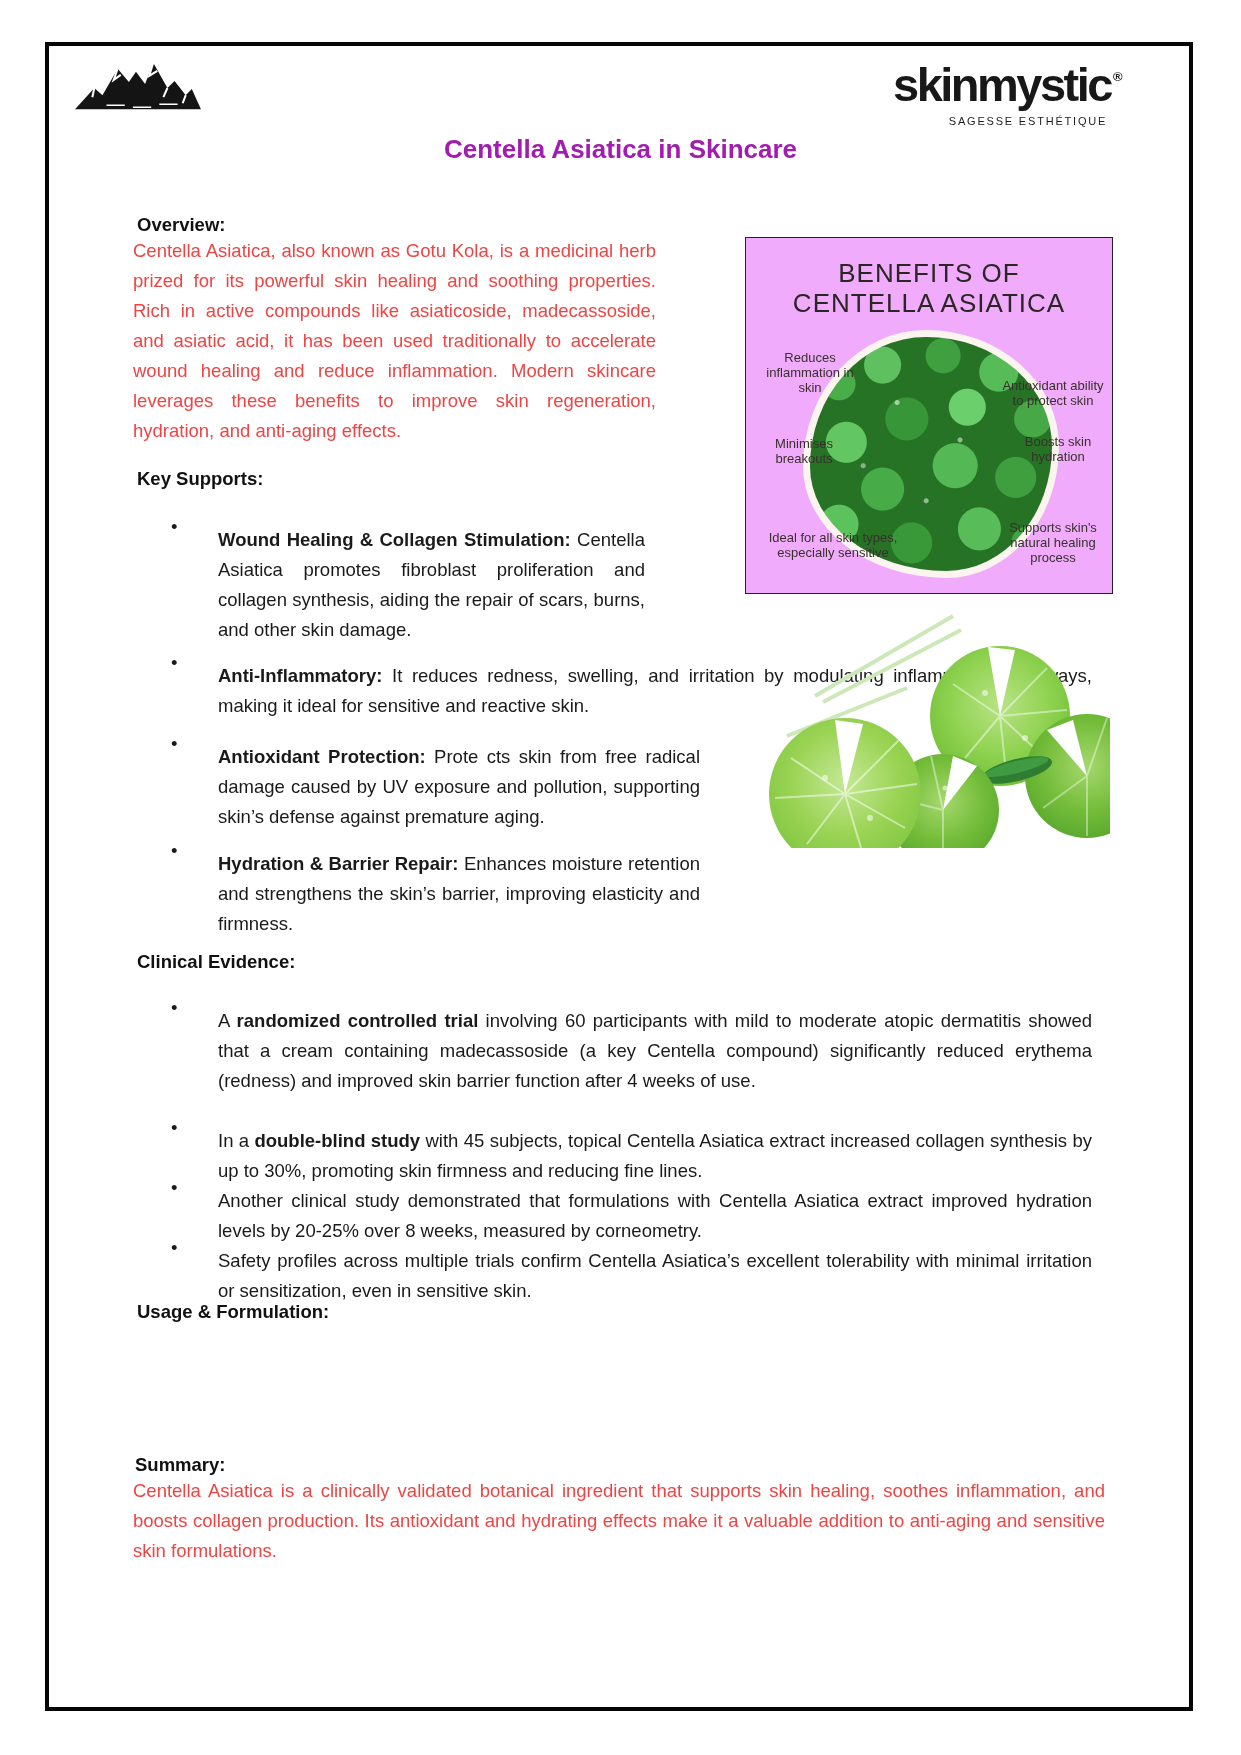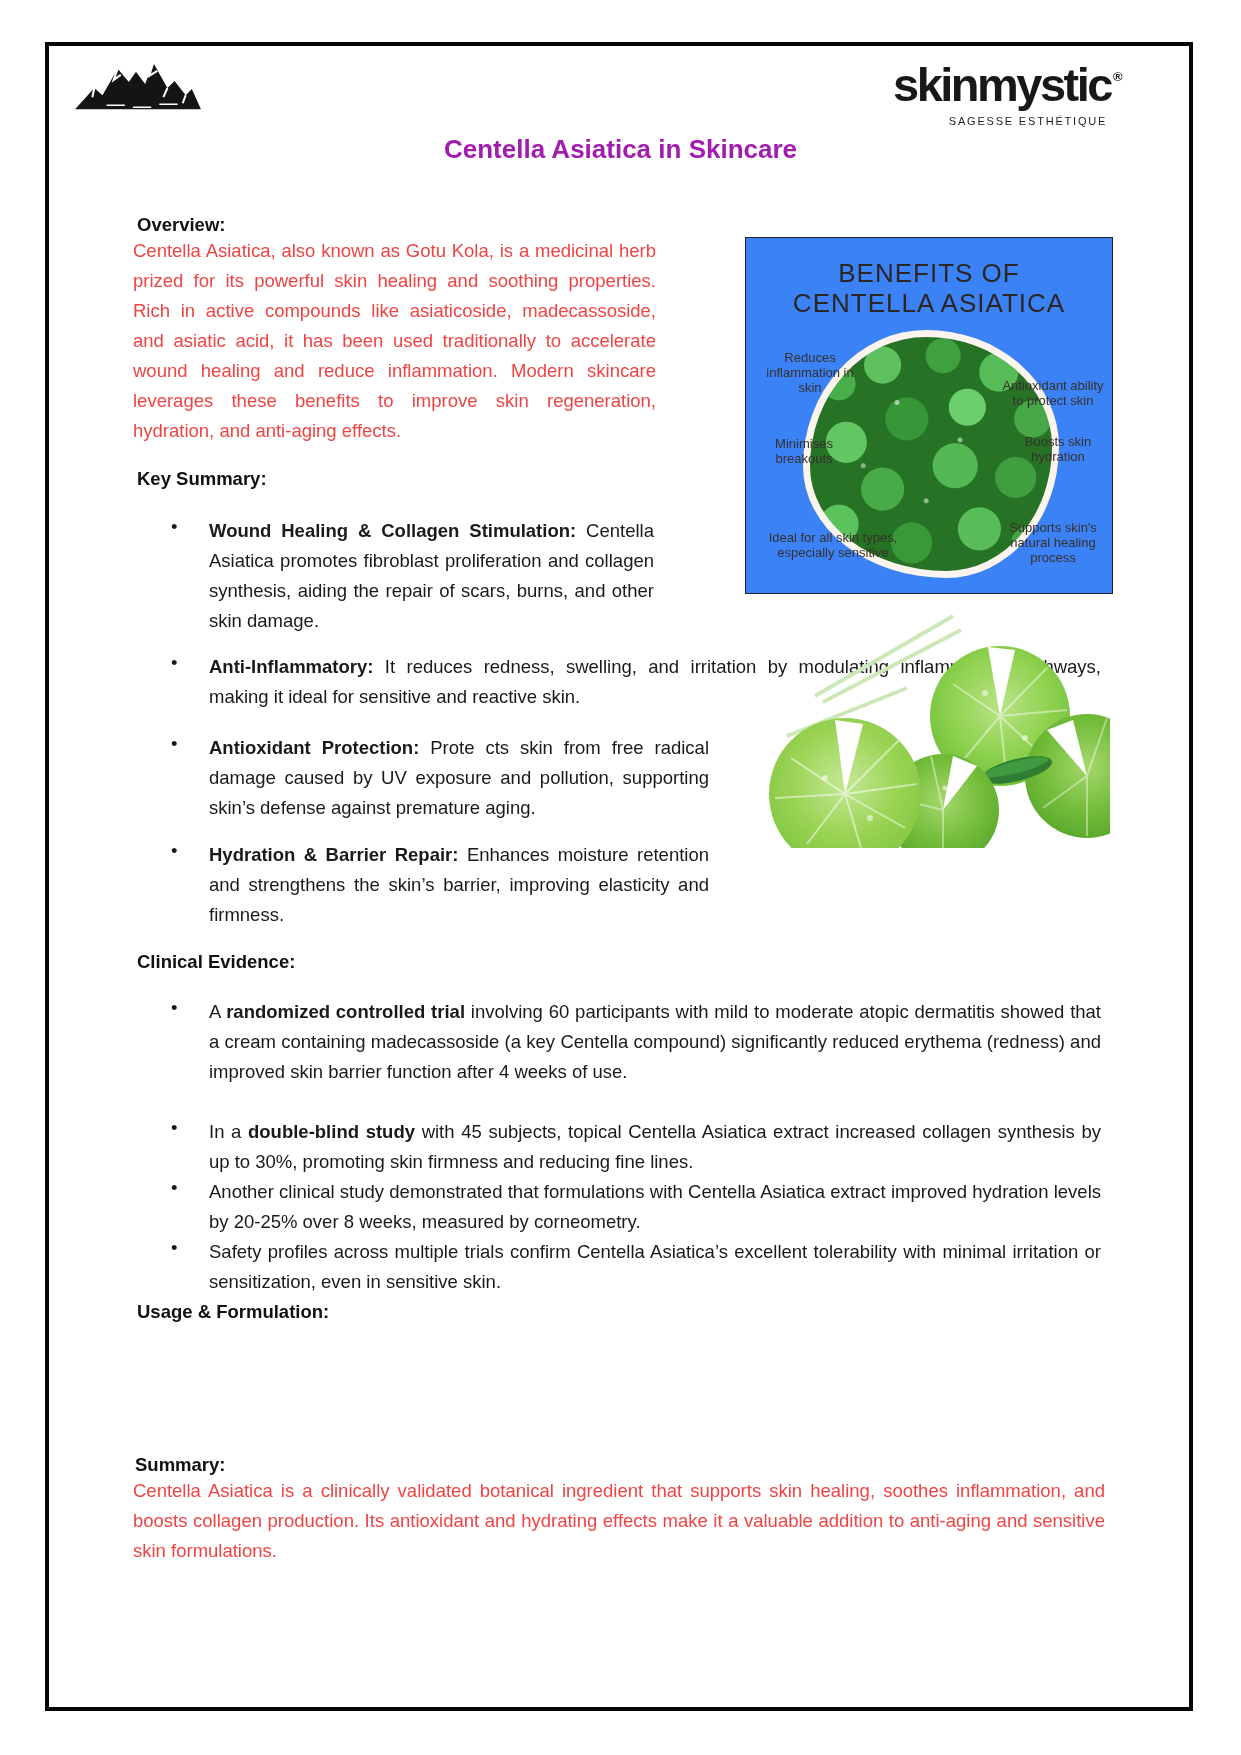--- a/index.html
+++ b/index.html
@@ -19,21 +19,21 @@
   .brand-reg{font-size:13px;font-weight:700;vertical-align:20px;margin-left:2px;color:#181818;}
   .brand-tagline{text-align:center;font-size:11px;letter-spacing:1.8px;color:#1e1e1e;margin-top:-6px;padding-right:10px;}
   
   .doc-title{position:absolute;left:0;top:134px;width:1241px;margin:0;text-align:center;
     font-size:26px;font-weight:700;color:#a21caf;}
   .h2{position:absolute;margin:4px;font-size:18.5px;font-weight:700;line-height:30px;color:#111;}
   .para{position:absolute;margin:0;font-size:18.5px;line-height:30px;text-align:justify;color:#ef4444;}
   
   .bullet{position:absolute;font-size:18.5px;line-height:30px;}
   .bullet .marker{position:absolute;left:38px;top:0;width:20px;font-size:18.5px;}
-  .bullet .btext{margin:4px;padding-left:72px;text-align:justify;}
+  .bullet .btext{margin:13px;padding-left:72px;text-align:justify;}
   .bullet b{font-weight:700;}
   
   .infographic{position:absolute;left:745px;top:237px;width:368px;height:357px;
     border:1.5px solid #222;box-sizing:border-box;}
   .ig-title{position:absolute;left:0;top:20px;width:100%;text-align:center;
     font-size:26px;line-height:30px;letter-spacing:1px;color:#2b2523;font-weight:400;}
   .ig-label{position:absolute;font-size:13px;line-height:15px;text-align:center;color:#39302c;}
   .ig-blob{
     position:absolute;left:57px;top:92px;width:256px;height:248px;box-sizing:border-box;
     border:7px solid #fbf4ef;
@@ -79,35 +79,35 @@
   <div class="brand">
     <div class="brand-row"><span class="brand-name">skinmystic</span><span class="brand-reg">®</span></div>
     <div class="brand-tagline">SAGESSE ESTHÉTIQUE</div>
   </div>
 
   <h1 class="doc-title">Centella Asiatica in Skincare</h1>
 
   <h2 class="h2" style="left:133px;top:206px;">Overview:</h2>
   <p class="para" style="left:133px;top:236px;width:523px;">Centella Asiatica, also known as Gotu Kola, is a medicinal herb prized for its powerful skin healing and soothing properties. Rich in active compounds like asiaticoside, madecassoside, and asiatic acid, it has been used traditionally to accelerate wound healing and reduce inflammation. Modern skincare leverages these benefits to improve skin regeneration, hydration, and anti-aging effects.</p>
 
-  <div class="infographic" style="background-color: #3b82f6;">
+  <div class="infographic" style="background-color: #f0abfc;">
     <div class="ig-title">
       <div>BENEFITS OF</div>
       <div>CENTELLA ASIATICA</div>
     </div>
     <div class="ig-blob"></div>
     <div class="ig-label" style="left:8px;top:112px;width:112px;">Reduces inflammation in skin</div>
     <div class="ig-label" style="left:8px;top:198px;width:100px;">Minimises breakouts</div>
     <div class="ig-label" style="left:18px;top:292px;width:138px;">Ideal for all skin types, especially sensitive</div>
     <div class="ig-label" style="left:250px;top:106px;width:114px;margin-top:34px;">Antioxidant ability to protect skin</div>
     <div class="ig-label" style="left:262px;top:196px;width:100px;">Boosts skin hydration</div>
     <div class="ig-label" style="left:252px;top:282px;width:110px;">Supports skin's natural healing process</div>
   </div>
 
-  <h2 class="h2" style="left:133px;top:460px;">Key Summary:</h2>
+  <h2 class="h2" style="left:133px;top:460px;">Key Supports:</h2>
 
   <div class="bullet" style="left:133px;top:512px;width:525px;">
     <span class="marker">•</span>
     <p class="btext"><b>Wound Healing &amp; Collagen Stimulation:</b> <span>Centella Asiatica promotes fibroblast proliferation and collagen synthesis, aiding the repair of scars, burns, and other skin damage.</span></p>
   </div>
   <div class="bullet" style="left:133px;top:648px;width:972px;">
     <span class="marker">•</span>
     <p class="btext"><b>Anti-Inflammatory:</b> <span>It reduces redness, swelling, and irritation by modulating inflammatory pathways, making it ideal for sensitive and reactive skin.</span></p>
   </div>
   <div class="bullet" style="left:133px;top:729px;width:580px;">

